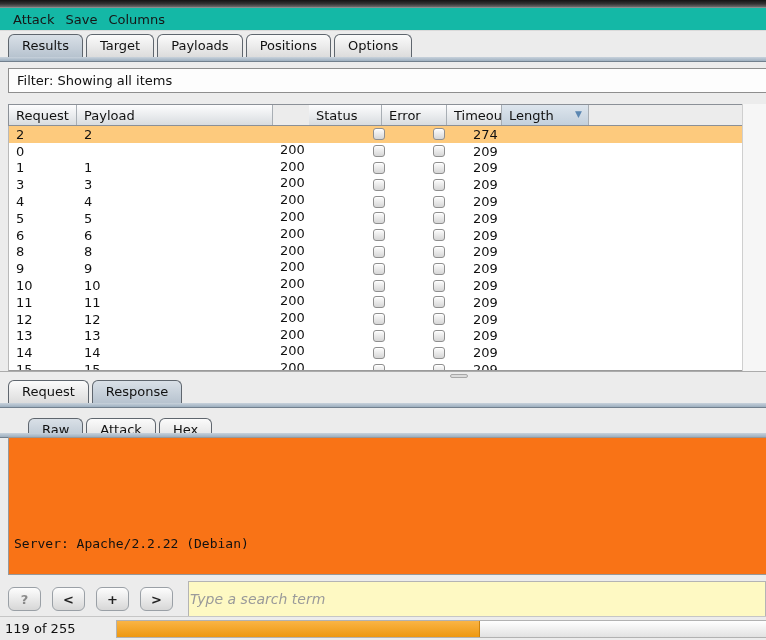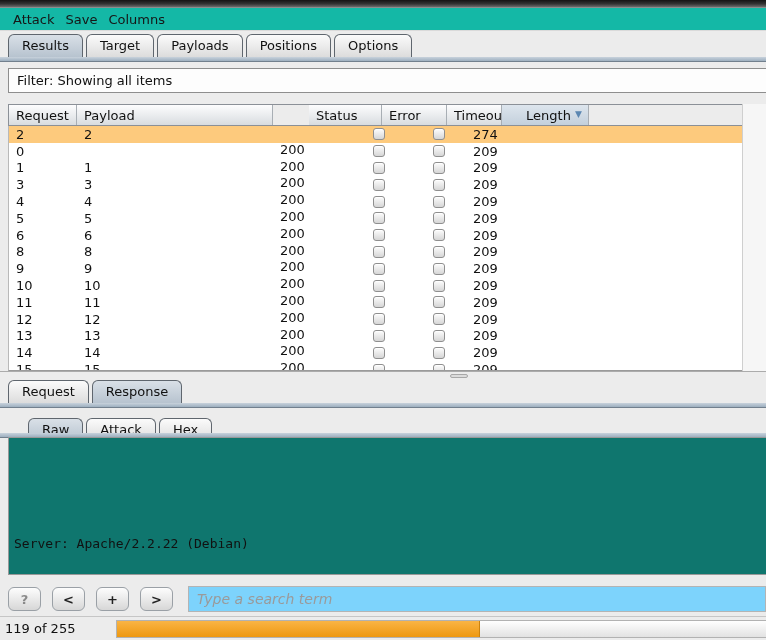--- a/index.html
+++ b/index.html
@@ -37,21 +37,21 @@
   .filter-bar { position: absolute; top: 68px; left: 8px; width: 758px; height: 25px;
     background: #fdfdfd; border: 1px solid #8e8e8e; border-right: none;
     display: flex; align-items: center; padding-left: 8px; }
 
   
   .thead { position: absolute; top: 104px; left: 8px; width: 734px; height: 22px;
     display: flex; border-top: 1px solid #8b9097; border-bottom: 1px solid #8b9097; border-left: 1px solid #8b9097; }
   .th { height: 100%; display: flex; align-items: center; padding-left: 7px;
     background: linear-gradient(#fdfdfe, #d8dce0); border-right: 1px solid #a8aeb4;
     position: relative; cursor: default; overflow: hidden; white-space: nowrap; }
-  .th.sorted { background: linear-gradient(#dde5ed, #c3d0dc); justify-content: center; }
+  .th.sorted { background: linear-gradient(#dde5ed, #c3d0dc); }
   .sort { position: absolute; right: 6px; top: 4px; font-size: 9px; color: #5b87b2; }
   .th:nth-of-type(1) { width: 68px; } .c0 { width: 68px; }
   .th:nth-of-type(2) { width: 196px; } .c1 { width: 196px; }
   .th:nth-of-type(3) { width: 73px; margin-left: 36px; } .c2 { width: 73px; margin-top: 30px; }
   .th:nth-of-type(4) { width: 65px; } .c3 { width: 65px; }
   .th:nth-of-type(5) { width: 55px; } .c4 { width: 55px; }
   .th:nth-of-type(6) { width: 87px; } .c5 { width: 87px; }
   .th:nth-of-type(7) { flex: 1; margin-top: 40px; } .c6 { flex: 1; }
 
   .tbody { position: absolute; top: 126px; left: 8px; width: 734px; height: 245px;
@@ -68,33 +68,33 @@
     background: #f6f6f6; border-left: 1px solid #cfcfcf; }
 
   
   .splitter { position: absolute; top: 371px; left: 0; width: 766px; height: 8px;
     background: #ececec; border-top: 1px solid #ababab; }
   .splitter-handle { position: absolute; top: 2px; left: 450px; width: 18px; height: 4px;
     border-radius: 2px; background: #dcdcdc; border: 1px solid #a8a8a8; }
 
   
   .response-view { position: absolute; top: 437px; left: 8px; width: 758px; height: 138px;
-    background: #0f766e; border: 1px solid #989898; border-right: none;
+    background: #f97316; border: 1px solid #989898; border-right: none;
     font-family: "DejaVu Sans Mono", "Liberation Mono", monospace; font-size: 13px;
     padding: 5px 0 0 5px; line-height: 15.5px; white-space: pre; overflow: hidden; }
 
   
   .search-row { position: absolute; top: 586px; left: 8px; width: 758px; height: 26px;
     display: flex; align-items: center; }
   .sbtn { width: 33px; height: 24px; margin-right: 11px; border: 1px solid #9aa0a6; border-radius: 6px;
     background: linear-gradient(#fdfdfd, #d7d7d7); font-family: inherit; font-size: 13px;
     font-weight: bold; color: #222; cursor: default; line-height: 1; }
   .sbtn.help { color: #8a8a8a; }
-  .search-input { flex: 1; height: 26px; margin-left: 4px; border: 1px solid #b4b4b4;
-    padding-left: 8px; font-family: inherit; font-size: 14px; color: #222; background: #7dd3fc; outline: none; }
+  .search-input { flex: 1; height: 36px; margin-left: 4px; border: 1px solid #b4b4b4;
+    padding-left: 1px; font-family: inherit; font-size: 14px; color: #222; background: #fef9c3; outline: none; }
   .search-input::placeholder { font-style: italic; color: #9a9a9a; }
 
   
   .statusbar { position: absolute; top: 616px; left: 0; width: 766px; height: 24px;
     background: #ececec; border-top: 1px solid #c6c6c6; display: flex; align-items: center; gap: 36px; }
   .progress-text { width: 80px; padding-left: 5px; white-space: nowrap; }
   .progress-track { flex: 1; height: 18px; border: 1px solid #b2b2b2; border-right: none;
     background: linear-gradient(#fff, #e2e2e2); position: relative; overflow: hidden; }
   .progress-fill { position: absolute; top: 0; left: 0; height: 100%; width: 0;
     background: linear-gradient(#f9b445, #ee9810); border-right: 1px solid #cc830e; }

